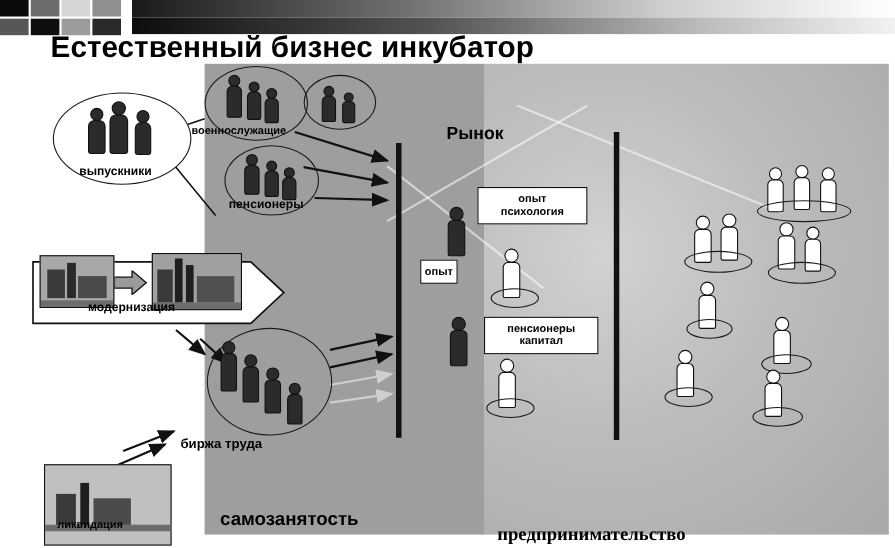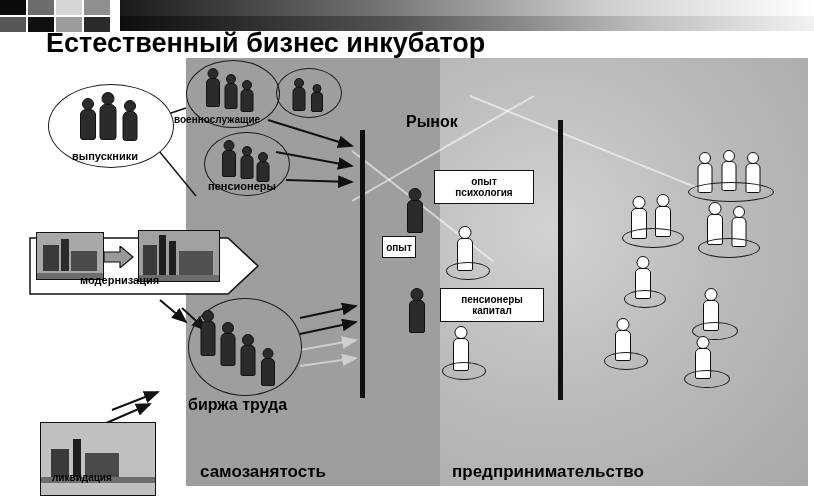--- a/index.html
+++ b/index.html
@@ -109,21 +109,21 @@
   }
 
   
   .txt {
     position: absolute;
     color: #000000;
     font-weight: bold;
     white-space: nowrap;
   }
   .txt-small { font-size: 11px; }
-  .txt-med { font-size: 16px; margin-left: 24px; }
+  .txt-med { font-size: 12px; }
   .market-title {
     position: absolute;
     font-size: 16px;
     font-weight: bold;
     color: #000000;
     text-align: left;
     line-height: 19px;
     white-space: nowrap;
   }
   .bottom-label {
@@ -422,15 +422,15 @@
   </div>
   <div class="ellipse" style="left:604px; top:352px; width:42px; height:16px;"></div>
 
   <div class="person p-light" style="left:694px; top:336px; width:18px; height:42px;">
     <div class="head" style="top:0; width:11px; height:11px;"></div>
     <div class="body" style="top:12px; width:14px; height:29px; border-radius:5px 5px 2px 2px;"></div>
   </div>
   <div class="ellipse" style="left:684px; top:370px; width:44px; height:16px;"></div>
 
   <div class="bottom-label" style="left:200px; top:462px;">самозанятость</div>
-  <div class="bottom-label" style="left:452px; top:462px;">предпринимательство</div>
+  <div class="bottom-label" style="left:452px; top:476px;font-family:Liberation Serif, serif;">предпринимательство</div>
 
 </div>
 
 </body></html>

